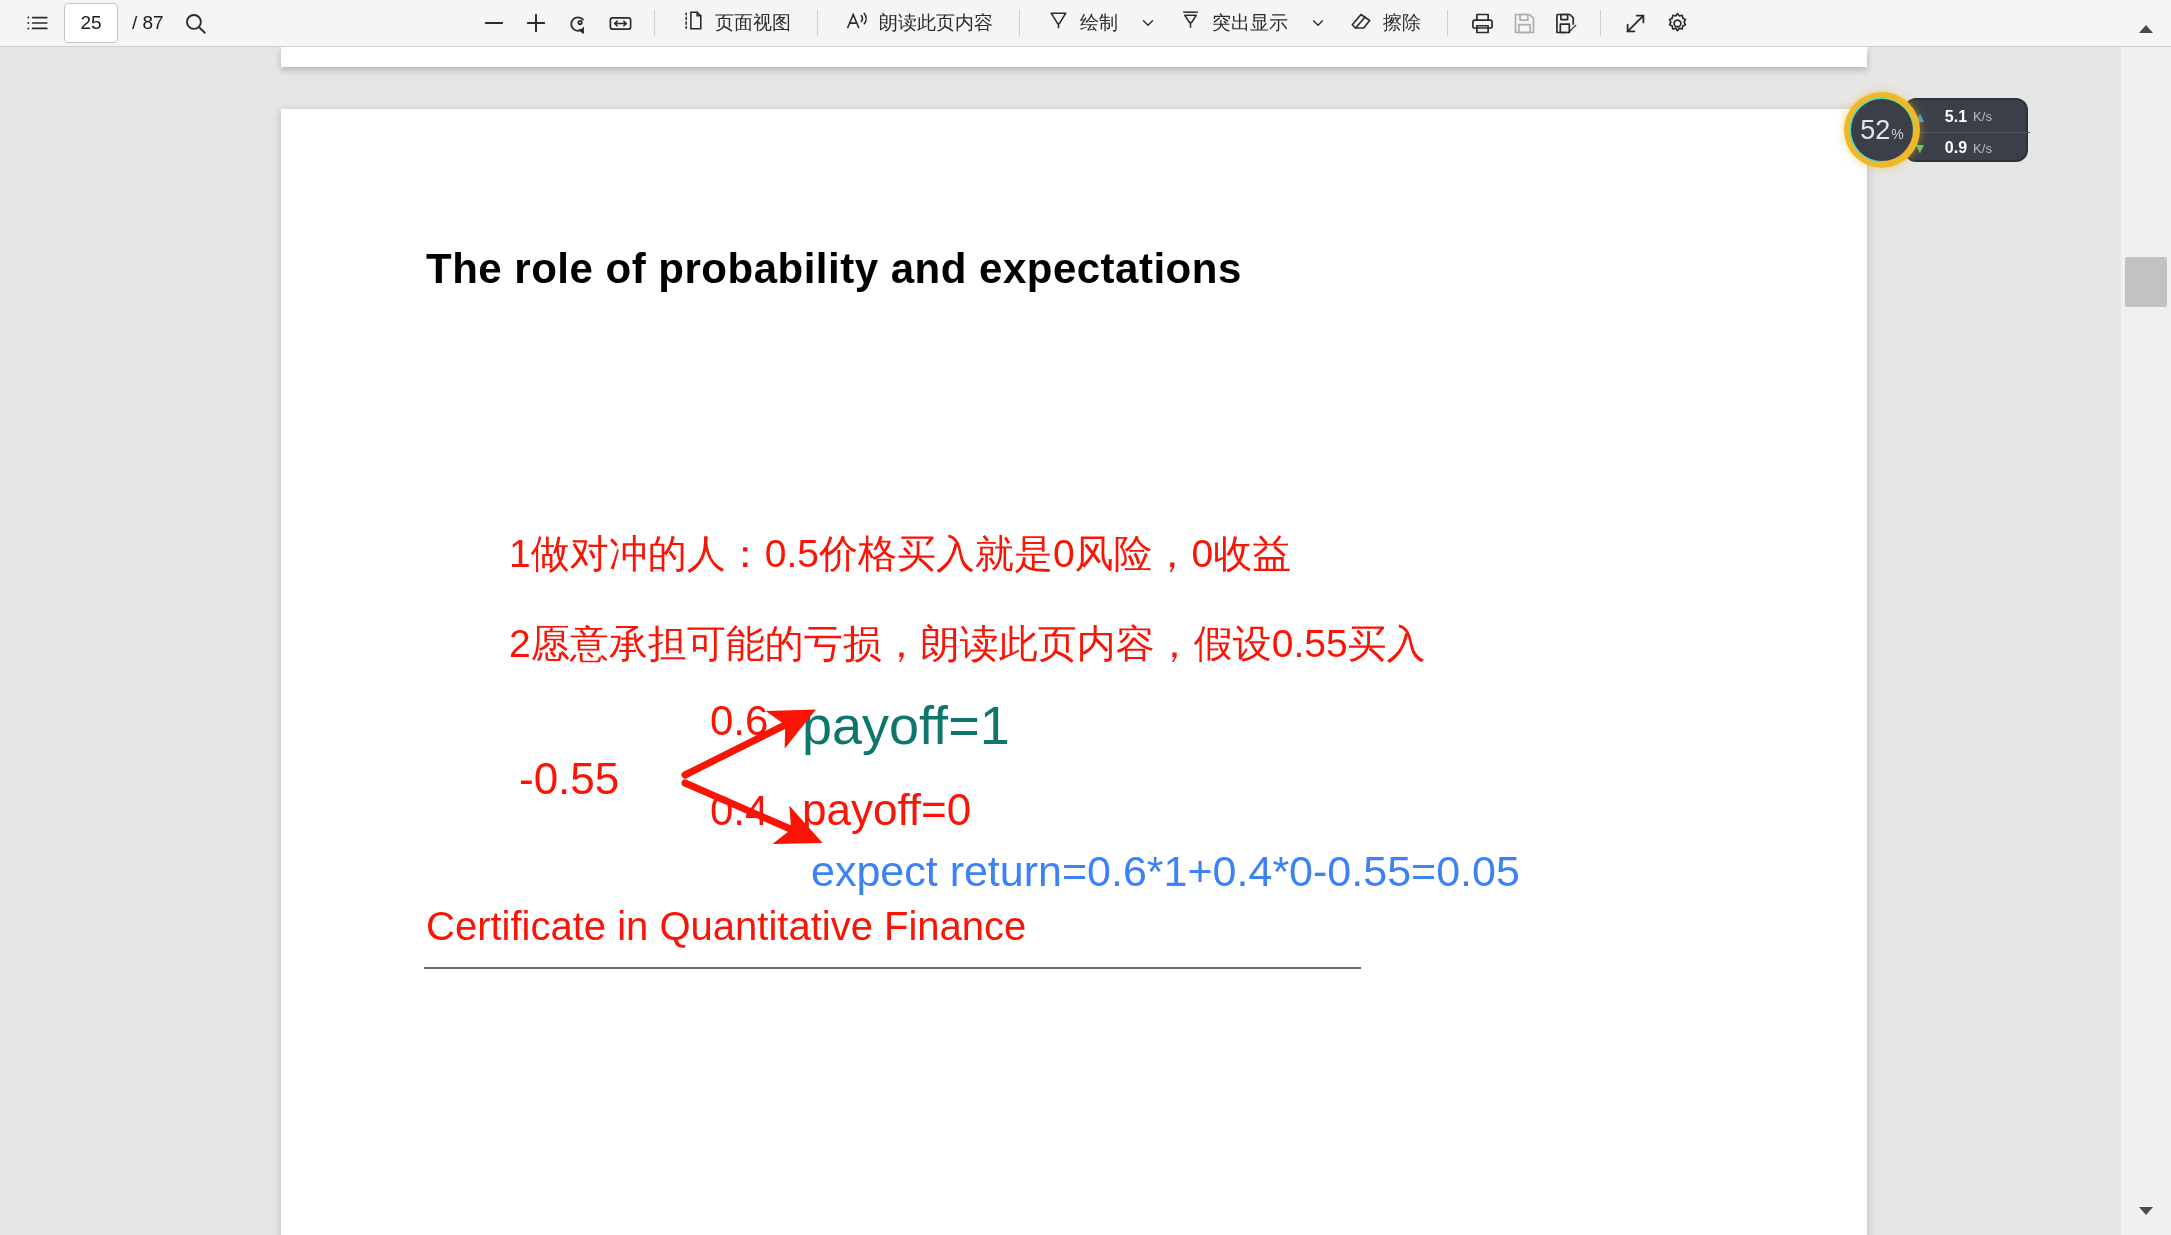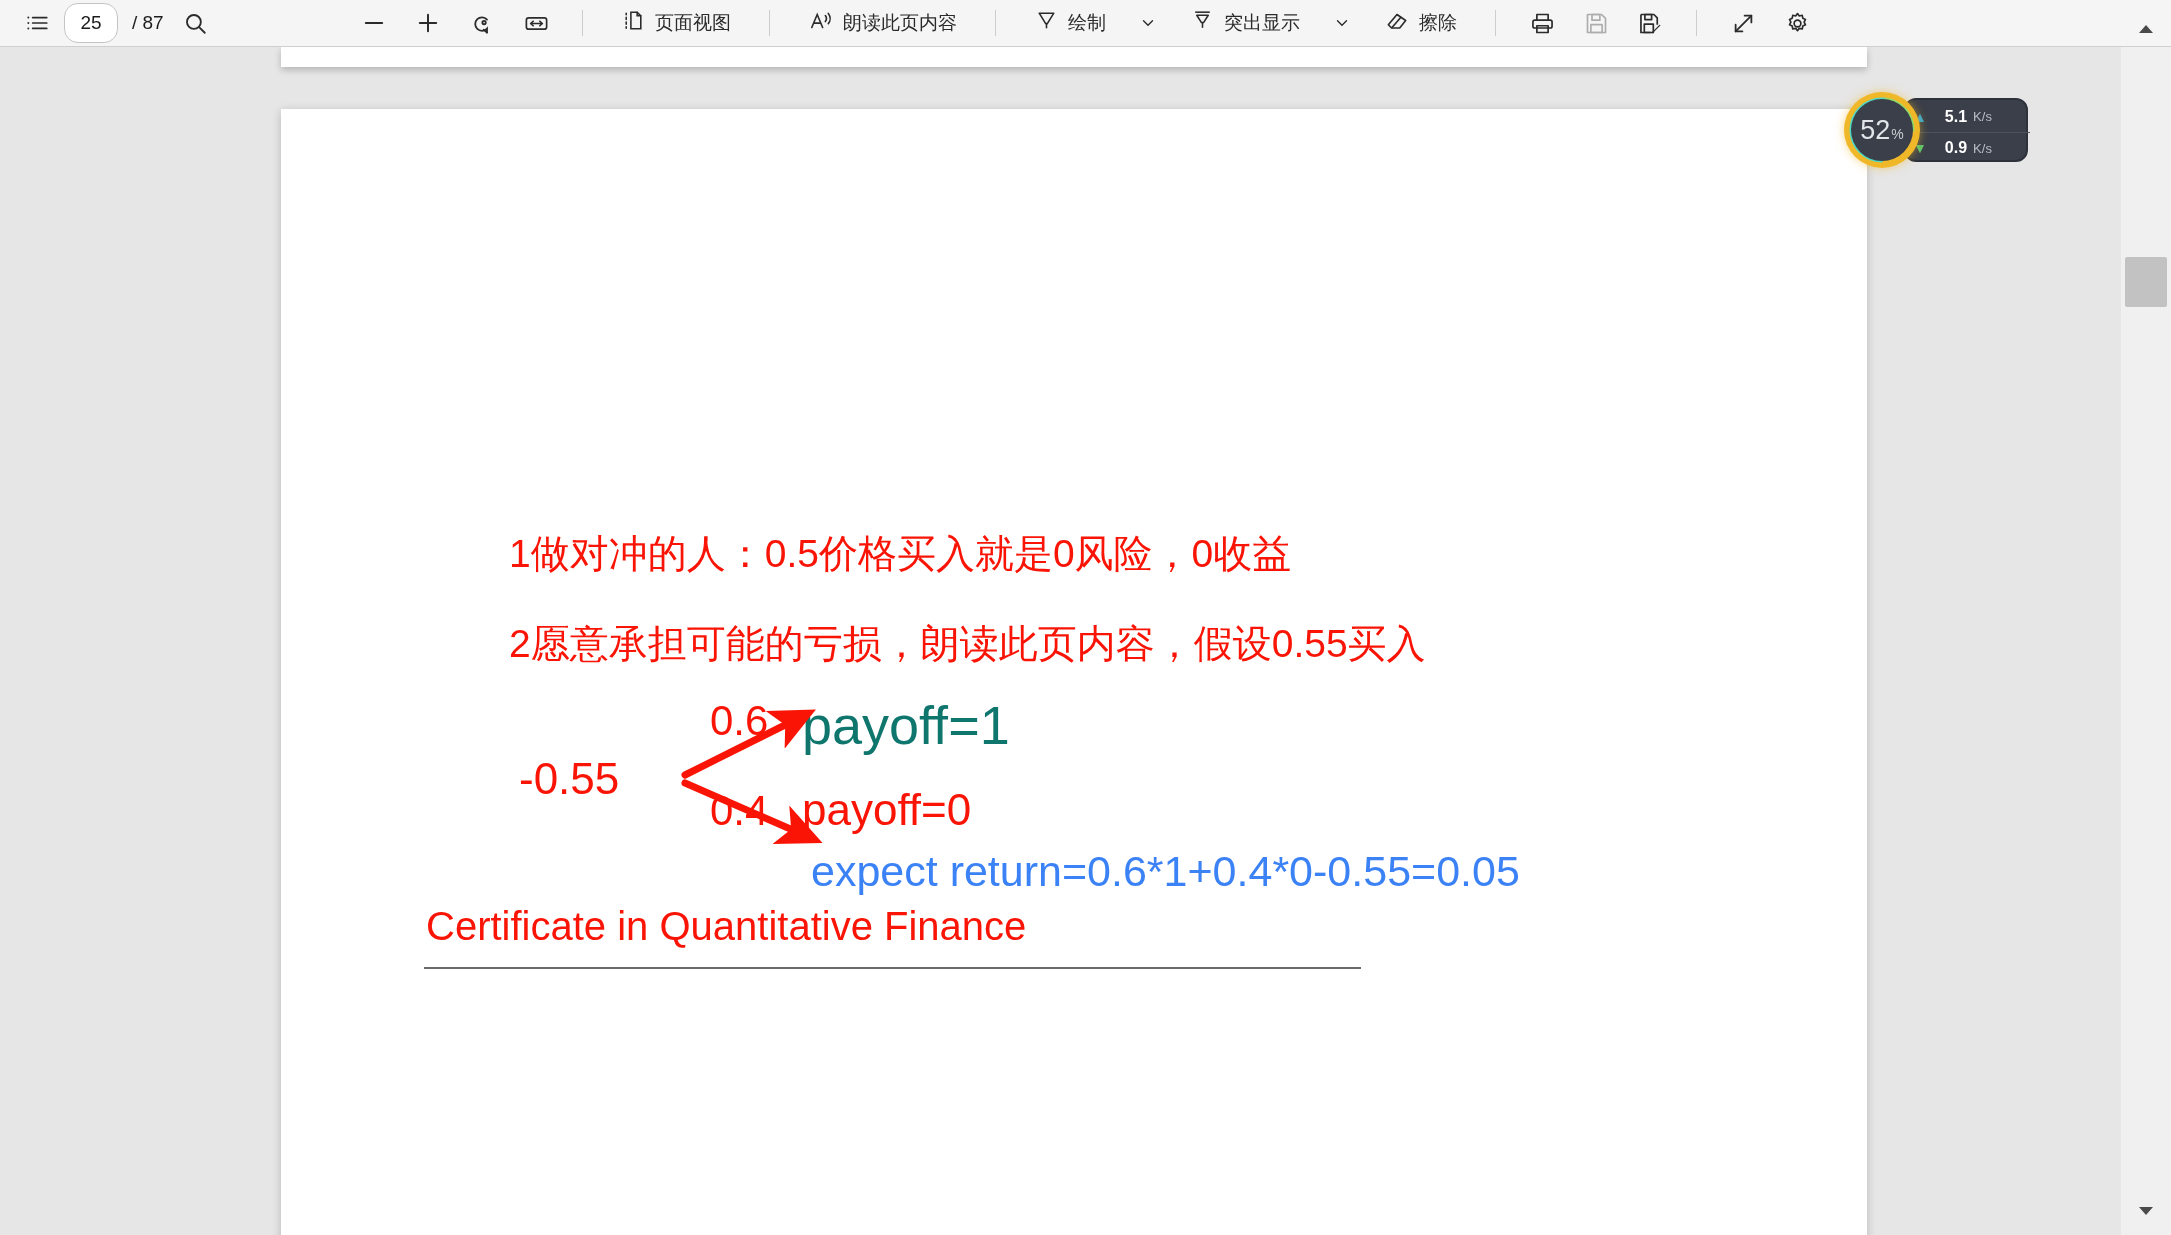--- a/index.html
+++ b/index.html
@@ -18,21 +18,21 @@
     border-bottom: 1px solid #cfcfcf;
     display: flex; align-items: center;
   }
   .tb-left {
     display: flex; align-items: center;
     padding-left: 18px; gap: 8px;
   }
   .tb-center {
     position: absolute; left: 0; right: 0;
     display: flex; align-items: center; justify-content: center;
-    gap: 16px;
+    gap: 4px;
   }
 
   .ibtn {
     height: 38px; min-width: 38px;
     display: flex; align-items: center; justify-content: center;
     border-radius: 5px; cursor: pointer;
     color: #2b2b2b;
   }
   .tbtn {
     height: 38px;
@@ -42,21 +42,21 @@
     color: #2b2b2b; font-size: 19px; white-space: nowrap;
   }
   .chev {
     height: 38px; width: 30px;
     display: flex; align-items: center; justify-content: center;
     border-radius: 5px; cursor: pointer;
   }
 
   .pagebox {
     width: 54px; height: 40px;
-    border: 1px solid #c4c4c4; border-radius: 14px;
+    border: 1px solid #c4c4c4; border-radius: 4px;
     background: #ffffff;
     display: flex; align-items: center; justify-content: center;
     font-size: 19px; color: #1c1c1c;
     cursor: text;
   }
   .pagetotal {
     font-size: 19px; color: #1c1c1c;
     padding: 0 4px 0 6px; white-space: nowrap;
   }
   .divider {
@@ -389,20 +389,21 @@
     </div>
   </div>
 </div>
 
 <div class="viewer">
 
   <div class="page-prev"></div>
 
   <div class="page">
 
+    <div class="slide-title">The role of probability and expectations</div>
 
     <div class="ann ann1">1做对冲的人：0.5价格买入就是0风险，0收益</div>
     <div class="ann ann2">2愿意承担可能的亏损，朗读此页内容，假设0.55买入</div>
 
     <div class="tree-root">-0.55</div>
     <div class="tree-p-up">0.6</div>
     <div class="tree-p-dn">0.4</div>
     <div class="tree-leaf-up">payoff=1</div>
     <div class="tree-leaf-dn">payoff=0</div>
 

